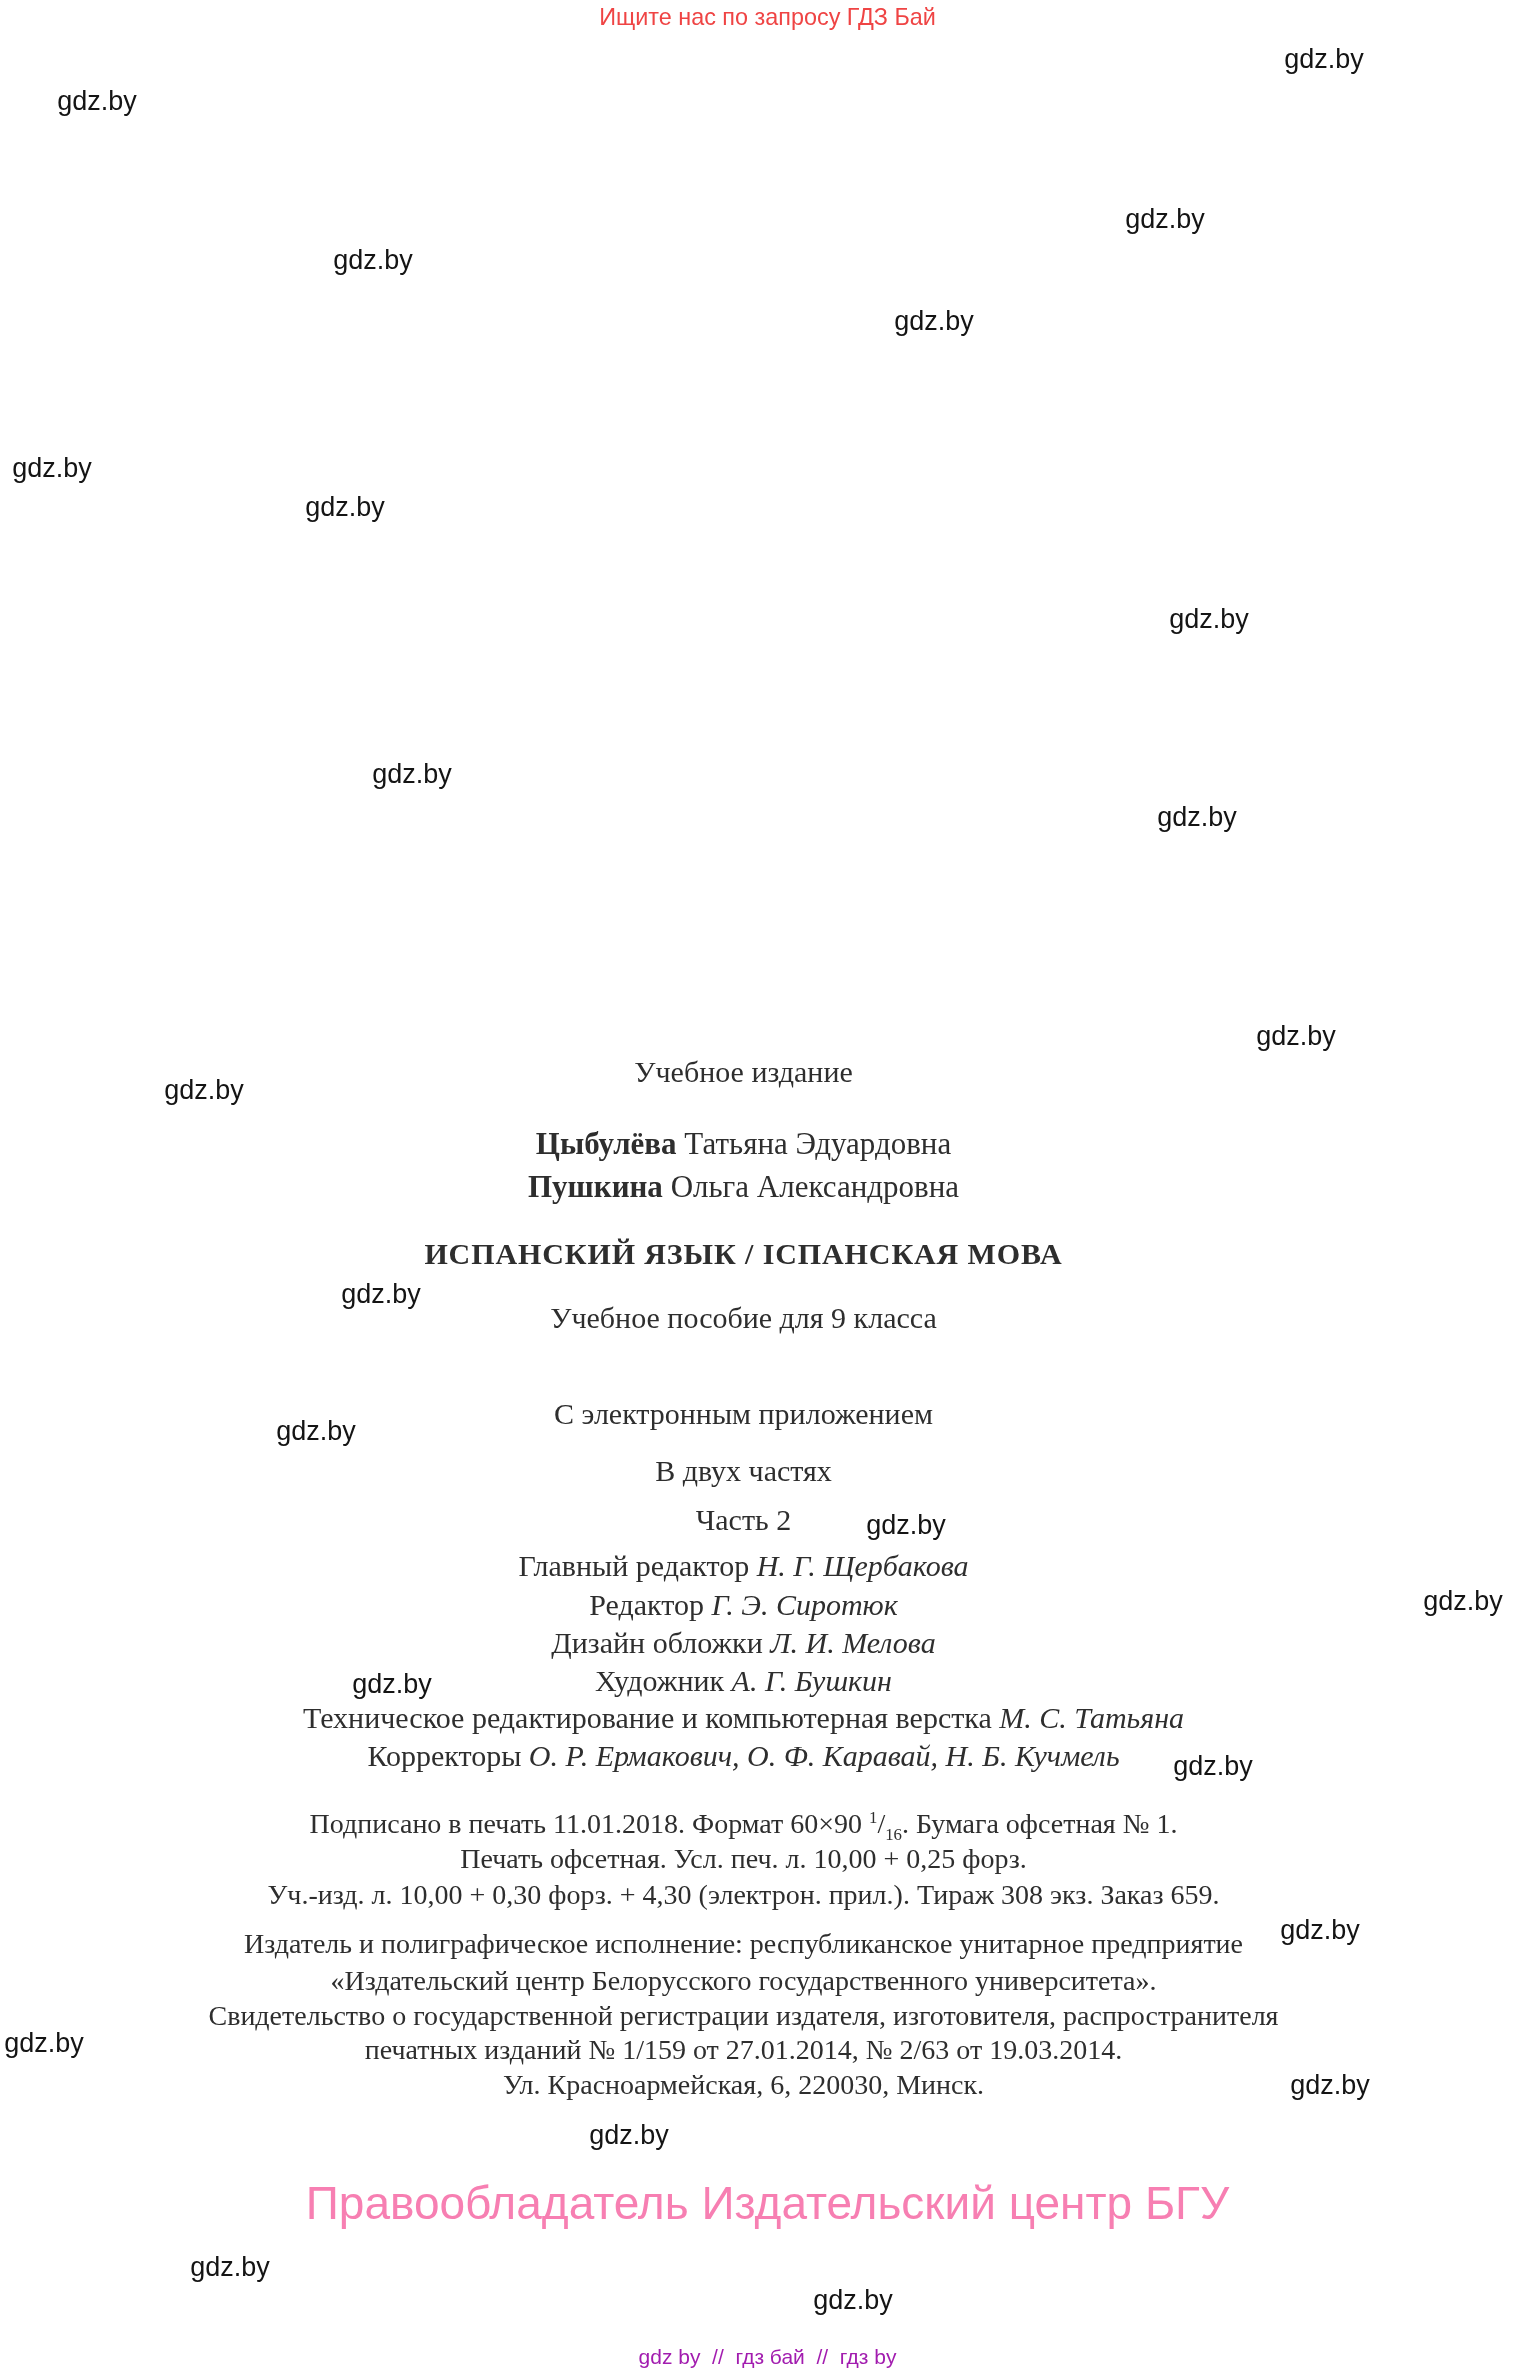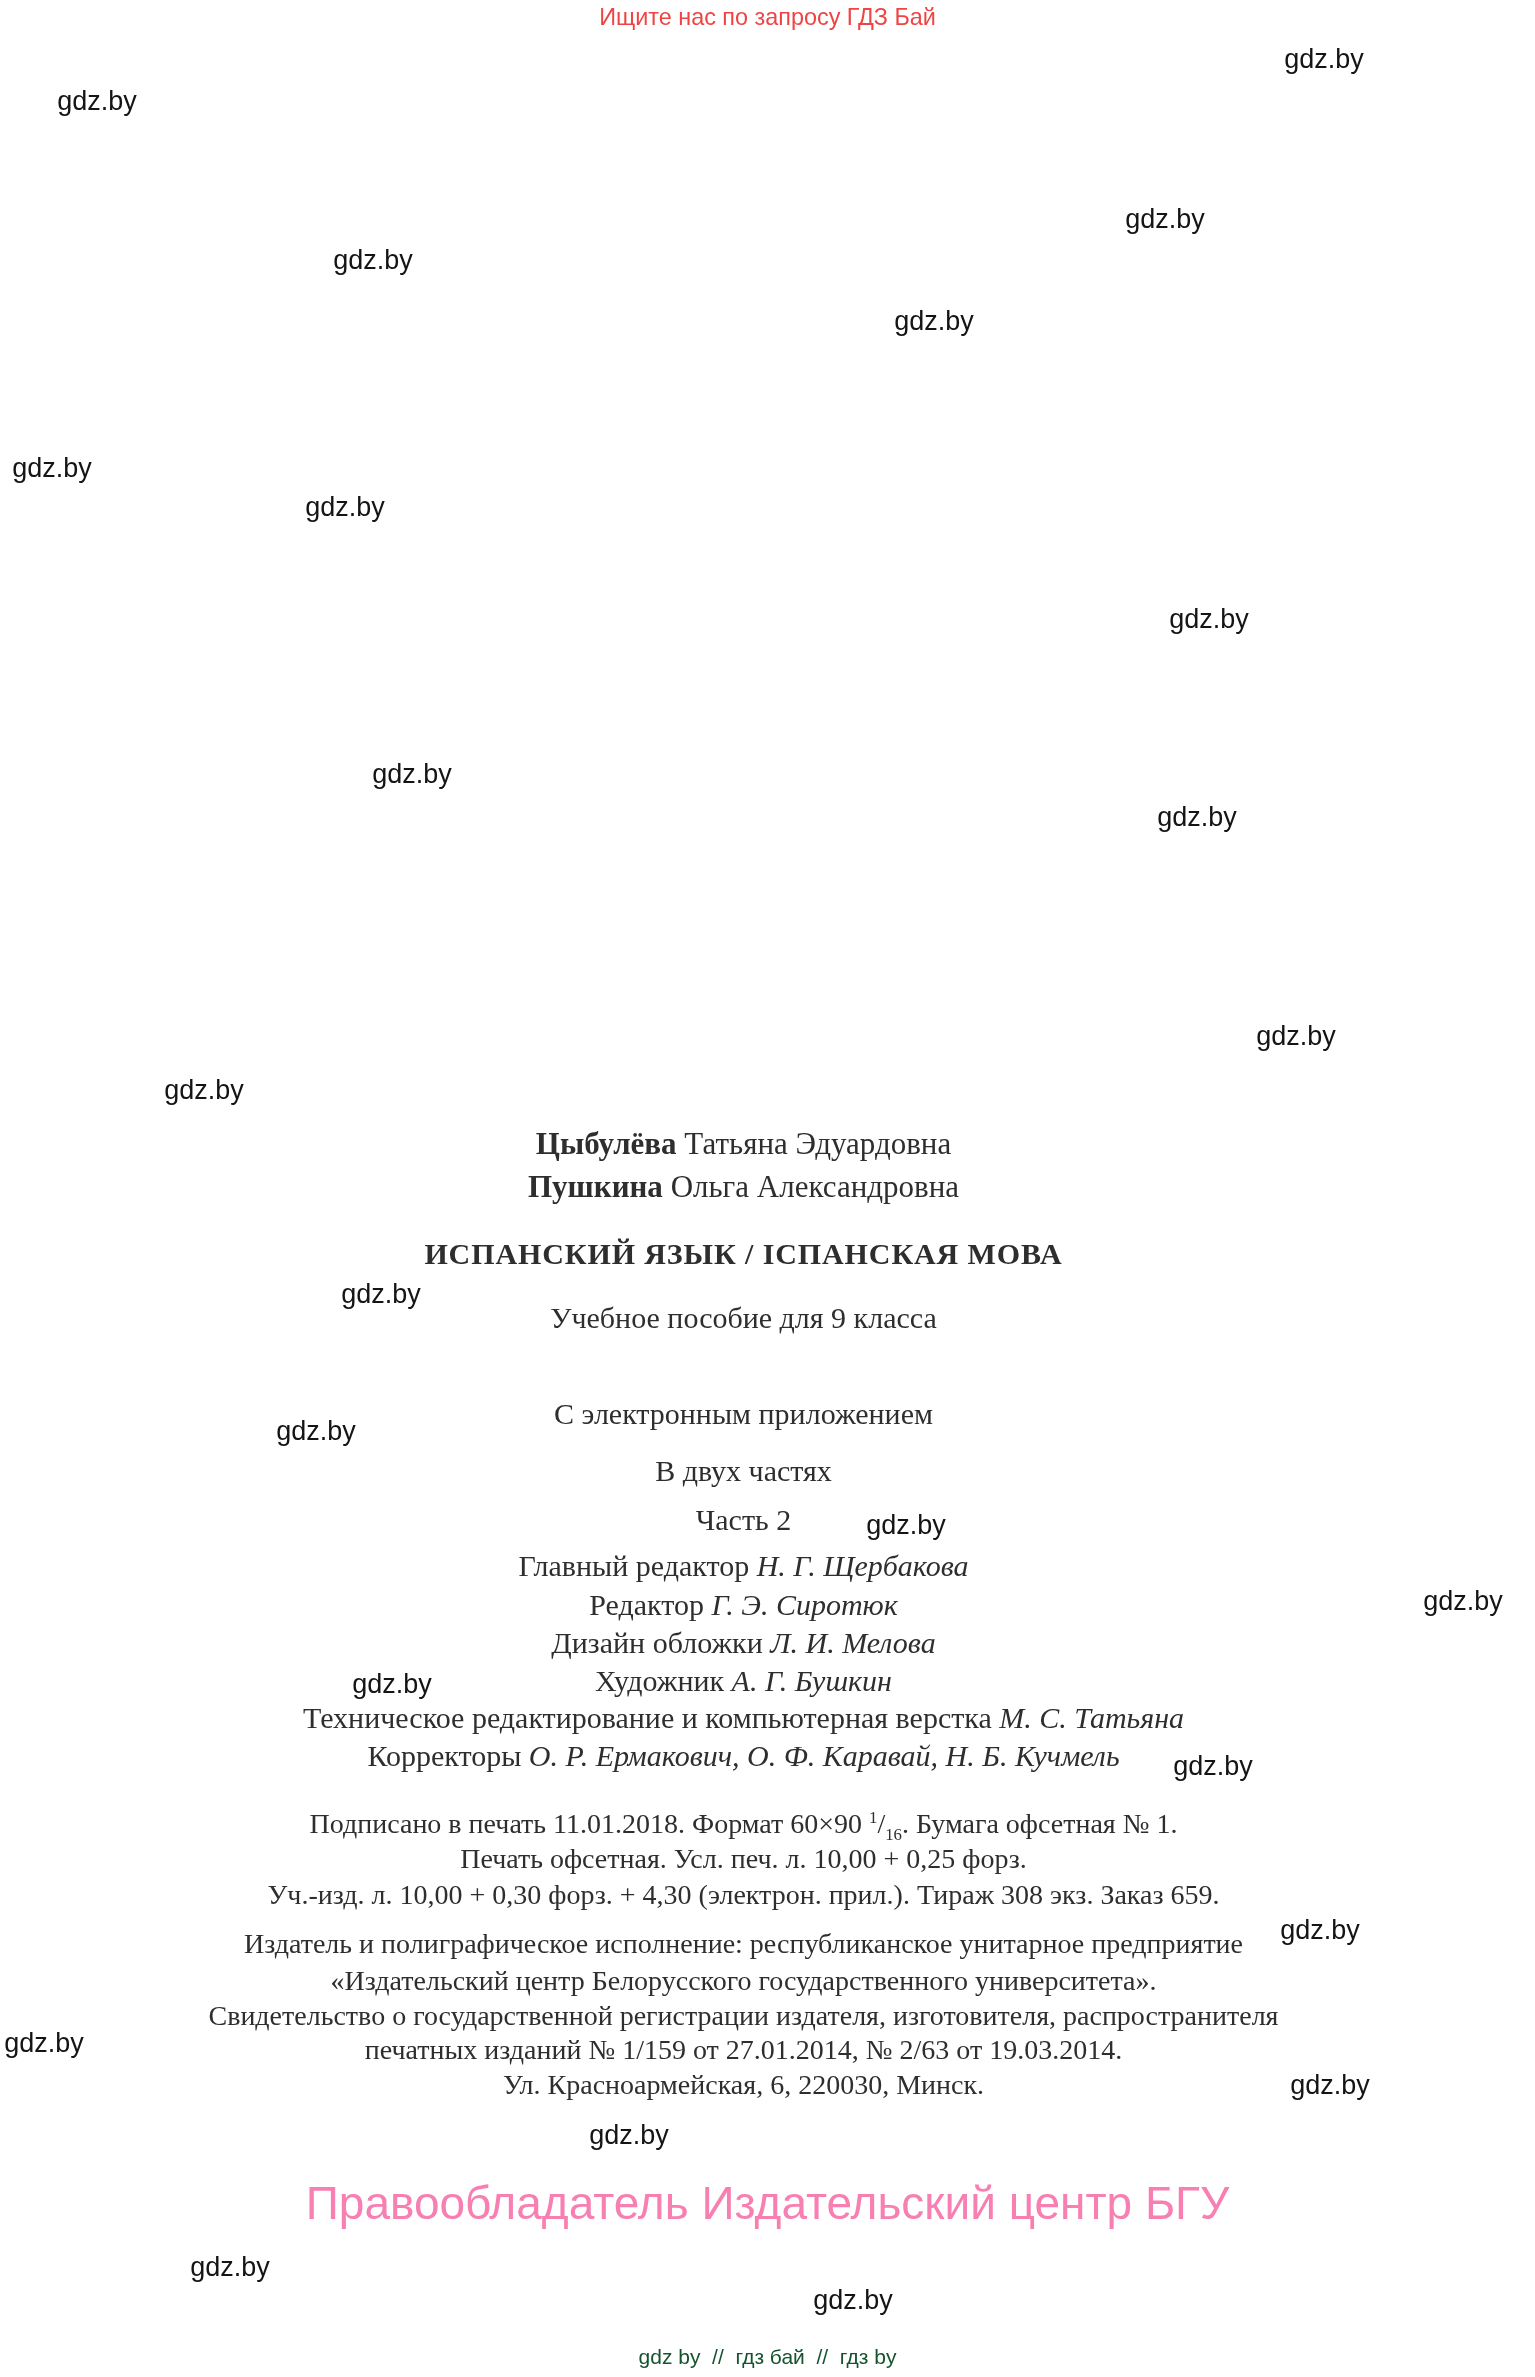--- a/index.html
+++ b/index.html
@@ -58,20 +58,21 @@
       <div class="wm" style="left: 392px; top: 1684px;">gdz.by</div>
       <div class="wm" style="left: 1213px; top: 1766px;">gdz.by</div>
       <div class="wm" style="left: 1320px; top: 1930px;">gdz.by</div>
       <div class="wm" style="left: 44px; top: 2043px;">gdz.by</div>
       <div class="wm" style="left: 1330px; top: 2085px;">gdz.by</div>
       <div class="wm" style="left: 629px; top: 2135px;">gdz.by</div>
       <div class="wm" style="left: 230px; top: 2267px;">gdz.by</div>
       <div class="wm" style="left: 853px; top: 2300px;">gdz.by</div>
     </div>
 
+  <div class="line t35" style="top:1072px">Учебное издание</div>
 
   <div class="line t36" style="top:1144px">
     <span class="bold">Цыбулёва</span><span> Татьяна Эдуардовна</span>
   </div>
   <div class="line t36" style="top:1187px">
     <span class="bold">Пушкина</span><span> Ольга Александровна</span>
   </div>
 
   <div class="line title" style="top:1254px">ИСПАНСКИЙ ЯЗЫК / ІСПАНСКАЯ МОВА</div>
 
@@ -108,16 +109,16 @@
   <div class="line t32" style="top:1895px">Уч.-изд. л. 10,00 + 0,30 форз. + 4,30 (электрон. прил.). Тираж 308 экз. Заказ 659.</div>
 
   <div class="line t32" style="top:1944px">Издатель и полиграфическое исполнение: республиканское унитарное предприятие</div>
   <div class="line t32" style="top:1981px">«Издательский центр Белорусского государственного университета».</div>
   <div class="line t32" style="top:2016px">Свидетельство о государственной регистрации издателя, изготовителя, распространителя</div>
   <div class="line t32" style="top:2050px">печатных изданий № 1/159 от 27.01.2014, № 2/63 от 19.03.2014.</div>
   <div class="line t32" style="top:2085px">Ул. Красноармейская, 6, 220030, Минск.</div>
 
   <div class="strip rights" style="color: rgb(247, 127, 178);">Правообладатель Издательский центр БГУ</div>
 
-  <div class="strip footer" style="color: #14532d;">gdz by  //  гдз бай  //  гдз by</div>
+  <div class="strip footer" style="color: #a21caf;">gdz by  //  гдз бай  //  гдз by</div>
 
 </div>
 
 
 </body></html>

